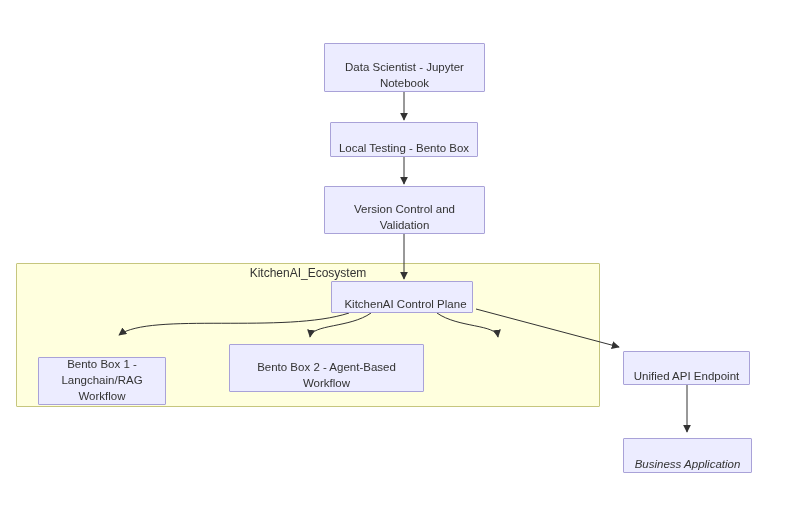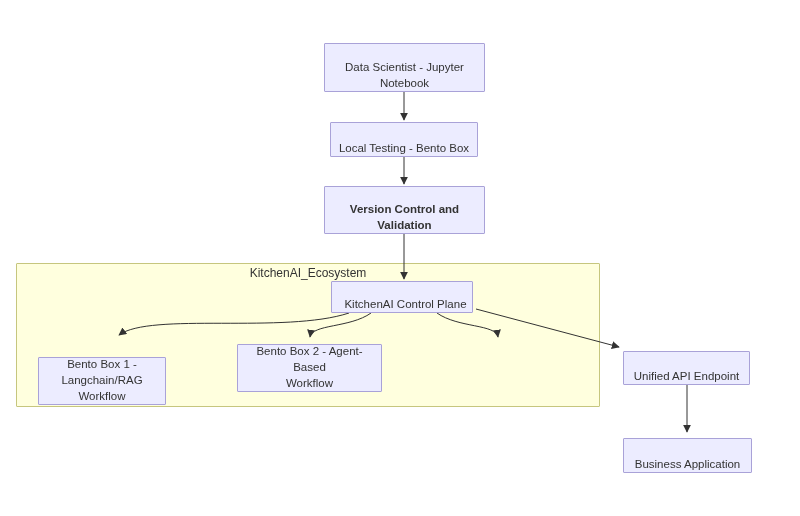--- a/index.html
+++ b/index.html
@@ -53,27 +53,27 @@
   .node .label {
     font-size: 11.5px;
     line-height: 16px;
     text-align: center;
     white-space: pre-line;
     color: #333333;
     padding: 0 4px;
   }
   #n-data-scientist  { left: 324px; top: 43px;  width: 161px; height: 49px; }
   #n-local-testing   { left: 330px; top: 122px; width: 148px; height: 35px; }
-  #n-version-control { left: 324px; top: 186px; width: 161px; height: 48px; font-weight: bold; }
+  #n-version-control { left: 324px; top: 186px; width: 161px; height: 48px; }
   #n-control-plane   { left: 331px; top: 281px; width: 142px; height: 32px; padding-left: 7px; }
   #n-bento1          { left: 38px;  top: 357px; width: 128px; height: 48px; }
-  #n-bento2          { left: 237px; top: 344px; width: 145px; height: 48px; }
+  #n-bento2          { left: 229px; top: 344px; width: 195px; height: 48px; }
   #n-bento3          { left: 419px; top: 344px; width: 161px; height: 48px; }
   #n-unified-api     { left: 623px; top: 351px; width: 127px; height: 34px; }
-  #n-business-app    { left: 623px; top: 438px; width: 129px; height: 35px; }
+  #n-business-app    { left: 623px; top: 438px; width: 129px; height: 35px; font-style: italic; }
 </style>
 </head>
 <body>
 
 <div class="stage">
 
   <div class="cluster">
     <div class="cluster-label">KitchenAI_Ecosystem</div>
   </div>
 

